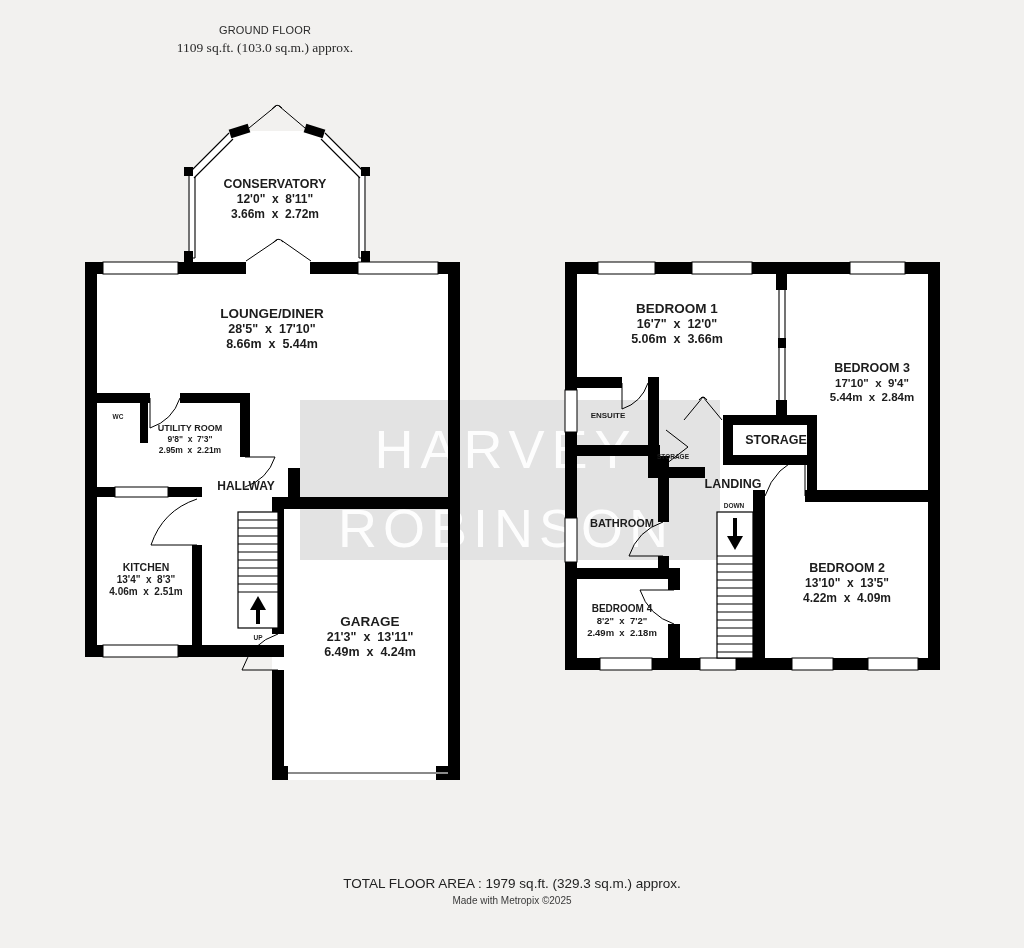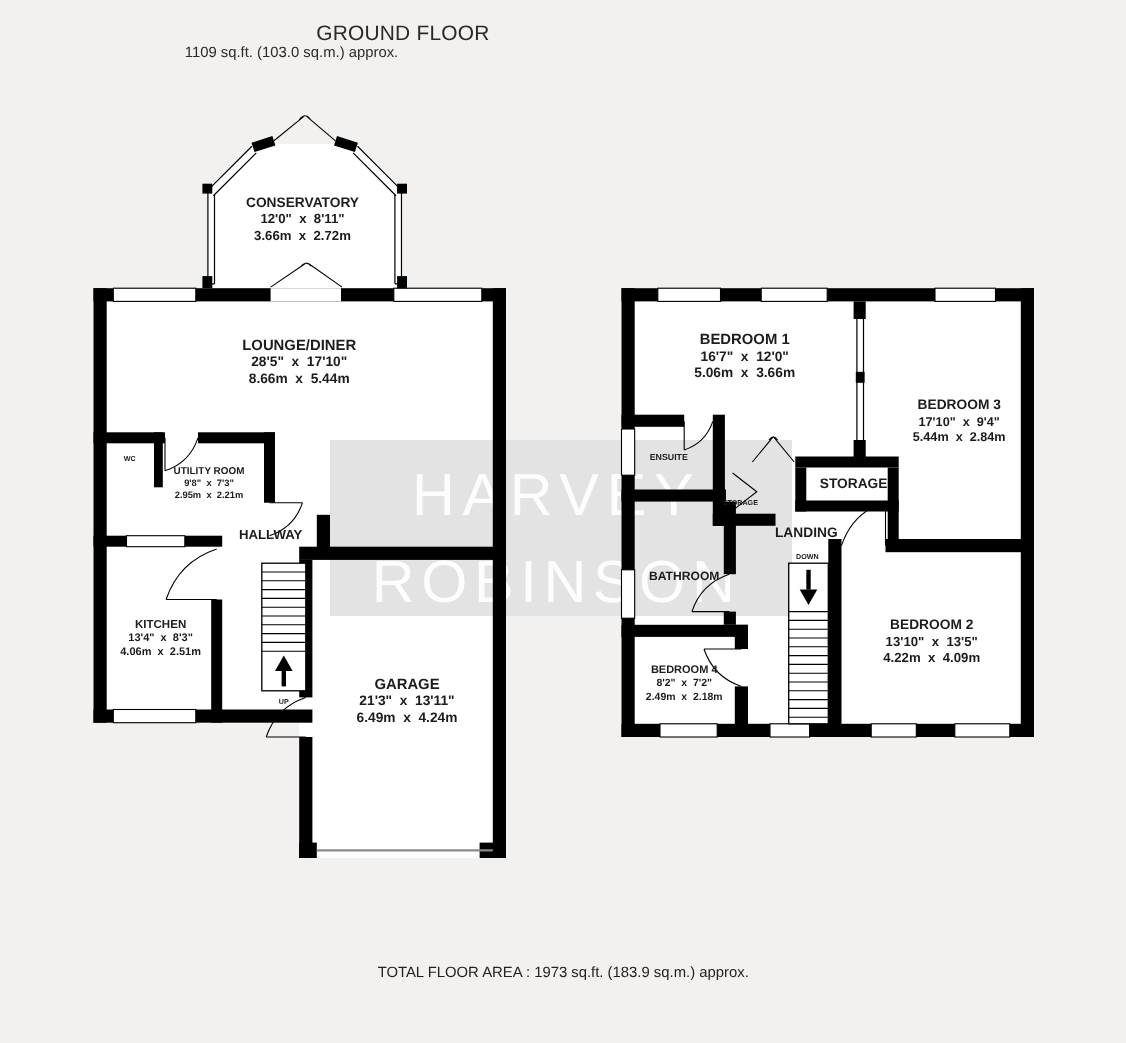--- a/index.html
+++ b/index.html
@@ -7,22 +7,22 @@
     --wall:#000000;
     --wm-box:#e3e3e3;
     --wm-text:#ffffff;
     --ink:#1c1c1c;
     --garage-door:#8a8a8a;
   }
   html,body{margin:0;padding:0;}
   body{width:1024px;height:948px;background:var(--bg);font-family:"Liberation Sans",sans-serif;}
   .stage{position:relative;width:1024px;height:948px;background:var(--bg);overflow:hidden;}
   .hdr{position:absolute;top:22px;width:360px;text-align:center;color:#2a2a2a;}
-  .hdr .t{font-size:19px;line-height:17px;letter-spacing:.2px;text-align:right;}
-  .hdr .a{font-size:13.5px;line-height:17px;}
+  .hdr .t{font-size:11px;line-height:17px;letter-spacing:.2px;}
+  .hdr .a{font-size:13.5px;line-height:17px;font-family:Liberation Serif, serif;}
   .hdr-ground{left:85px;}
   .hdr-first{left:622px;}
   .ftr{position:absolute;top:876px;left:0;width:1024px;text-align:center;color:#222;}
   .ftr .total{font-size:13.5px;}
   .ftr .credit{font-size:10px;margin-top:4px;color:#3a3a3a;}
   svg{position:absolute;left:0;top:0;}
   .roomfill{fill:#ffffff;}
   .wall{fill:var(--wall);}
   .win{fill:#ffffff;stroke:#000;stroke-width:1;}
   .open{fill:#ffffff;}
@@ -227,16 +227,17 @@
         <text class="room" x="622" y="636" font-size="9.5">2.49m &nbsp;x&nbsp; 2.18m</text>
 
         <text class="room" x="847" y="572" font-size="12.5">BEDROOM 2</text>
         <text class="room" x="847" y="587" font-size="12">13'10" &nbsp;x&nbsp; 13'5"</text>
         <text class="room" x="847" y="602" font-size="12">4.22m &nbsp;x&nbsp; 4.09m</text>
       </g>
     </g>
   </svg>
 
   <div class="ftr">
-    <div class="total">TOTAL FLOOR AREA : 1973 sq.ft. (183.9 sq.m.) approx.</div>
+    <div class="total">TOTAL FLOOR AREA : 1979 sq.ft. (329.3 sq.m.) approx.</div>
+    <div class="credit">Made with Metropix ©2025</div>
   </div>
 
 </div>
 
 </body></html>

